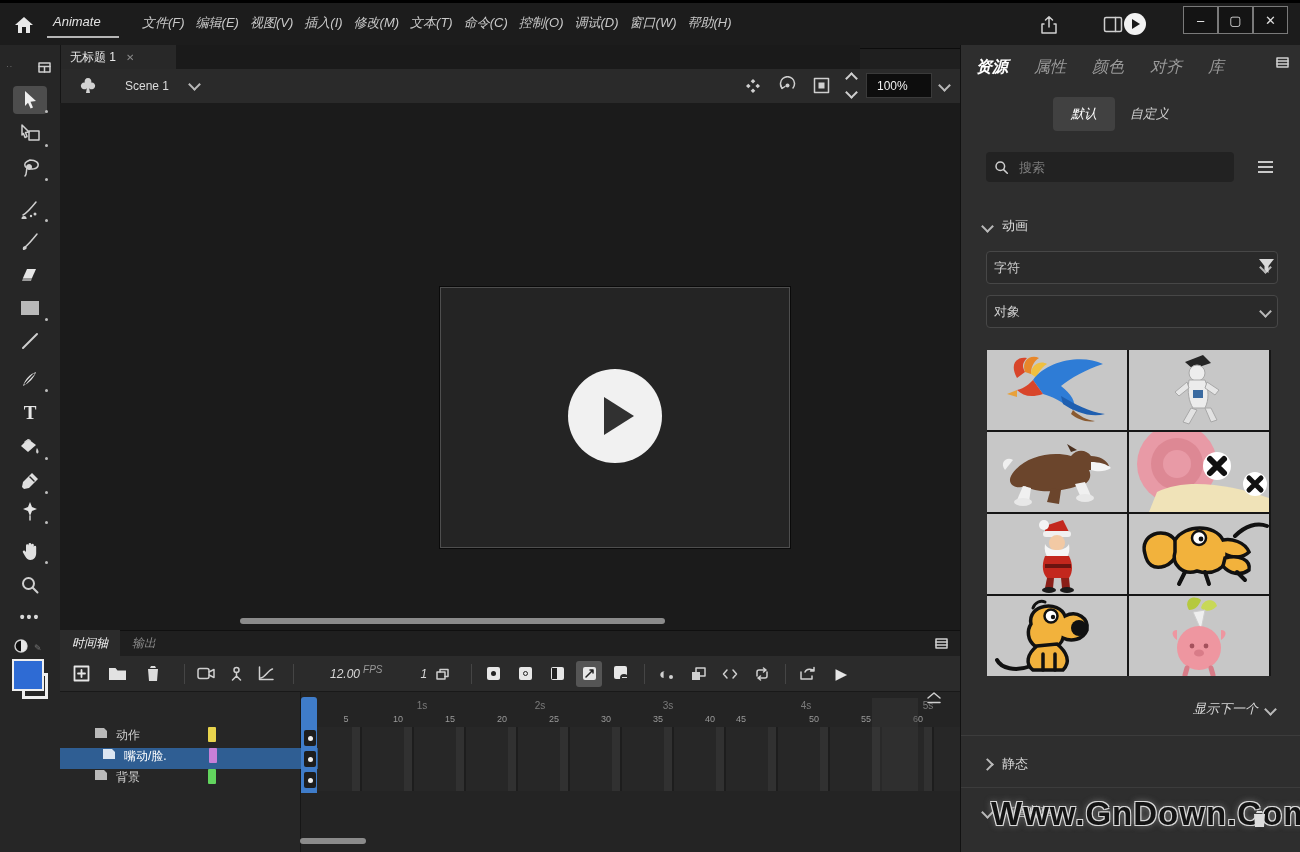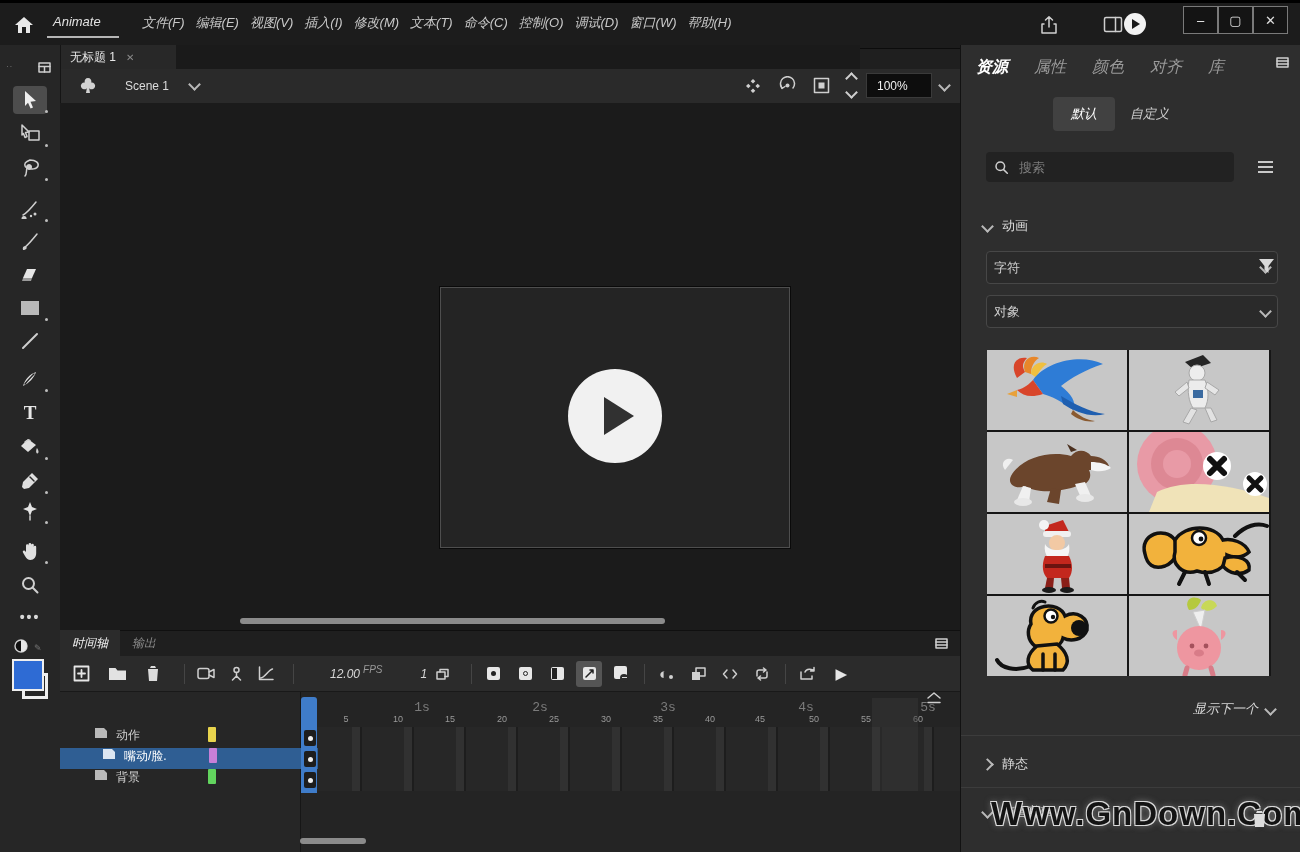--- a/index.html
+++ b/index.html
@@ -43,21 +43,21 @@
   .tbtn{width:26px;height:26px;display:flex;align-items:center;justify-content:center;color:#cfcfcf;}
   .ksq{width:13px;height:13px;background:#e6e6e6;border-radius:2px;position:relative;display:flex;align-items:center;justify-content:center;}
   .vsep{width:1px;height:20px;background:#454545;margin:0 8px;}
   .names{position:absolute;left:0;top:61px;width:240px;height:161px;background:#262626;border-right:1px solid #161616;}
   .lrow{position:absolute;left:0;width:258px;height:21px;display:flex;align-items:flex-start;gap:8px;padding-left:34px;box-sizing:border-box;font-size:12px;color:#cfcfcf;}
   .lrow.sel{background:#2f5e93;color:#fff;padding-left:42px;}
   .swatch{width:8px;height:15px;border-radius:1px;margin-left:60px;}
   .frames{position:absolute;left:250px;top:96px;width:650px;height:64px;
           background:repeating-linear-gradient(90deg,#272727 0 41.6px,#313131 41.6px 50.5px,#1d1d1d 50.5px 52px);}
   .fnum{position:absolute;top:83px;transform:translateX(-50%);font-size:9px;color:#9a9a9a;}
-  .fsec{position:absolute;top:69px;transform:translateX(-50%);font-size:13px;color:#7b7b7b;font-family:Liberation Mono, monospace;}
+  .fsec{position:absolute;top:69px;transform:translateX(-50%);font-size:10px;color:#7b7b7b;}
   .kcell{position:absolute;left:244px;width:12px;height:16px;background:#1d1d1d;border-radius:2px;display:flex;align-items:center;justify-content:center;}
   .kdot{width:5px;height:5px;border-radius:50%;background:#f0f0f0;}
   
   .rp{left:960px;top:45px;width:340px;height:807px;background:#2e2e2e;border-left:1px solid #121212;}
   .rp-tab{font-size:16px;color:#9a9a9a;padding:6px 0;}
   .rp-tab.active{color:#fff;font-weight:bold;}
   .pill{background:#414141;border-radius:4px;color:#fff;font-size:13px;padding:8px 18px;}
   .searchbox{position:absolute;left:25px;top:107px;width:248px;height:30px;background:#222;border-radius:4px;display:flex;align-items:center;gap:8px;padding:0 8px;box-sizing:border-box;}
   .searchbox input{background:transparent;border:0;outline:0;color:#cfcfcf;font-size:13px;width:170px;font-family:inherit;}
   .searchbox input::placeholder{color:#7e7e7e;}
@@ -457,21 +457,21 @@
     <span class="fsec" style="left:868px;">5s</span>
 
     <span class="fnum" style="left:286px;">5</span>
     <span class="fnum" style="left:338px;">10</span>
     <span class="fnum" style="left:390px;">15</span>
     <span class="fnum" style="left:442px;">20</span>
     <span class="fnum" style="left:494px;">25</span>
     <span class="fnum" style="left:546px;">30</span>
     <span class="fnum" style="left:598px;">35</span>
     <span class="fnum" style="left:650px;">40</span>
-    <span class="fnum" style="left:700px;">45</span>
+    <span class="fnum" style="left:681px;">45</span>
     <span class="fnum" style="left:754px;">50</span>
     <span class="fnum" style="left:806px;">55</span>
     <span class="fnum" style="left:858px;">60</span>
 
     <div class="frames"></div>
     <div class="abs" style="left:812px;top:67px;width:46px;height:93px;background:#3a3a3a;opacity:.45;"></div>
 
     <div class="names"></div>
 
     <div class="lrow" style="top:96px;">

